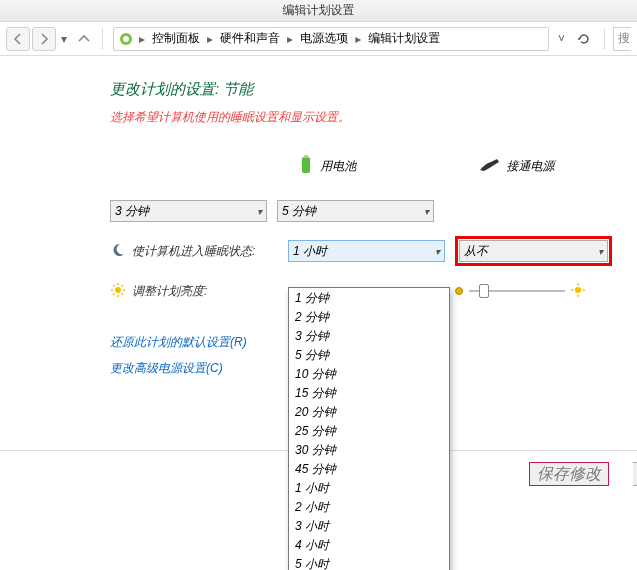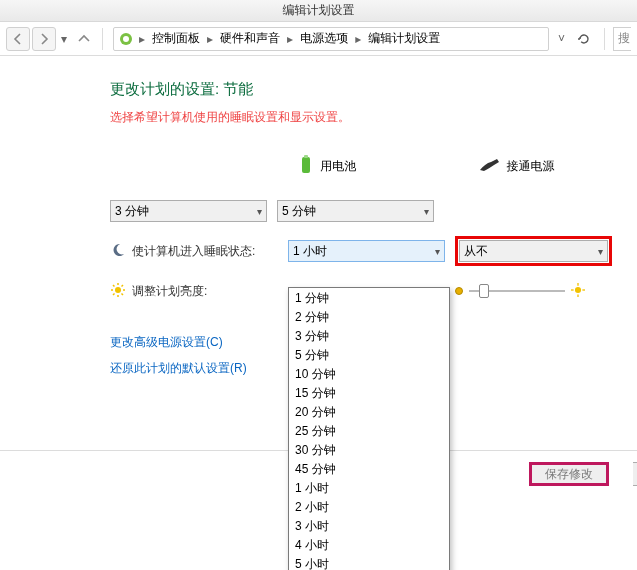--- a/index.html
+++ b/index.html
@@ -12,21 +12,21 @@
   
   .nav-bar { height: 34px; background: #fff; border-bottom: 1px solid #dcdcdc; display: flex; align-items: center; padding: 0 6px; gap: 2px; }
   .nav-btn { width: 24px; height: 24px; border: 1px solid #d0d0d0; border-radius: 3px; background: #f5f5f5; display: inline-flex; align-items: center; justify-content: center; color: #777; font-size: 12px; cursor: pointer; }
   .nav-sep { width: 1px; height: 22px; background: #dcdcdc; margin: 0 4px; }
   .breadcrumb { flex: 1; height: 24px; border: 1px solid #d0d0d0; background: #fff; display: flex; align-items: center; padding: 0 4px; gap: 2px; border-radius: 2px; margin-left: 4px; }
   .bc-icon { width: 16px; height: 16px; display: inline-flex; align-items: center; justify-content: center; }
   .bc-chevron { color: #666; padding: 0 3px; }
   .bc-item { padding: 0 2px; white-space: nowrap; }
   .nav-right { display: flex; align-items: center; gap: 4px; margin-left: 4px; }
   .search-trunc { width: 18px; height: 24px; border: 1px solid #d0d0d0; border-right: none; background: #fff; display:flex; align-items:center; padding-left:4px; color:#888;}
-  .page { position: relative; background: #fff; height: calc(570px - 22px - 34px); padding: 24px 0 0 110px; }
+  .page { position: relative; background: #fff; height: calc(570px - 22px - 34px); padding: 24px 0 0 110px; font-style: italic; }
 
   .heading { color: #0a6b3d; font-size: 15px; margin-bottom: 10px; }
   .subheading { color: #ef4444; margin-bottom: 28px; }
 
   .cols-header { display: flex; align-items: center; margin-bottom: 20px; gap: 12px; }
   .label-col { width: 178px; }
   .col { width: 160px; display:flex; align-items:center; gap:6px; }
   .col + .col { margin-left: 10px; }
 
   .row { display: flex; align-items: center; margin-bottom: 16px; height: 24px; }
@@ -38,21 +38,21 @@
 
   .brightness-row .slider-wrap { width:130px; display:flex; align-items:center; gap:6px; }
   .slider-track { flex:1; height:2px; background:#bbb; position:relative; }
   .slider-thumb { position:absolute; left:10px; top:-6px; width:10px; height:14px; background:#fff; border:1px solid #888; border-radius:2px; }
   .slider-dot { width:8px;height:8px;border-radius:50%; background:#e8b000; border:1px solid #b58a00;}
 
   .links { margin-top: 26px; line-height: 26px; }
   .link { color: #0a66c2; cursor: pointer; }
 
   .footer-sep { position:absolute; left:0; right:0; top:394px; height:1px; background:#dcdcdc;}
-  .save-btn { position: absolute; right: 28px; top: 406px; width: 80px; height: 24px; border:3px solid #be185d; background:#efefef; color:#7a7a7a; font-size:12px; cursor:default; display:flex;align-items:center;justify-content:center;}
+  .save-btn { position: absolute; right: 28px; top: 406px; width: 80px; height: 24px; border:1px solid #be185d; background:#efefef; color:#7a7a7a; font-size:16px; cursor:default; display:flex;align-items:center;justify-content:center;}
   .edge-cut { position:absolute; right:0; top:406px; width:4px; height:24px; border-top:1px solid #adadad; border-bottom:1px solid #adadad; background:#efefef; }
 
   
   .dropdown { position:absolute; left:288px; top:231px; width:162px; border:1px solid #7a7a7a; background:#fff; box-shadow: 2px 3px 6px rgba(0,0,0,0.25); z-index:50; }
   .dd-item { padding: 1.5px 6px; font-size:12px; cursor:pointer; line-height: 16px; }
 
   
   .svg-icon { width:16px; height:16px; display:inline-block; }
 </style>
 </head>
@@ -206,22 +206,22 @@
               <line x1="8" y1="13" x2="8" y2="16"></line>
               <line x1="0" y1="8" x2="3" y2="8"></line>
               <line x1="13" y1="8" x2="16" y2="8"></line>
             </g>
           </svg>
       </span>
     </div>
   </div>
 
   <div class="links">
+    <div class="link">还原此计划的默认设置(R)</div>
     <div class="link">更改高级电源设置(C)</div>
-    <div class="link">还原此计划的默认设置(R)</div>
   </div>
 
   <div class="footer-sep"></div>
   <div class="save-btn">
     <span>保存修改</span>
   </div>
   <div class="edge-cut"></div>
 
   <div class="dropdown" id="dropdown">
       <div class="dd-item">1 分钟</div>

